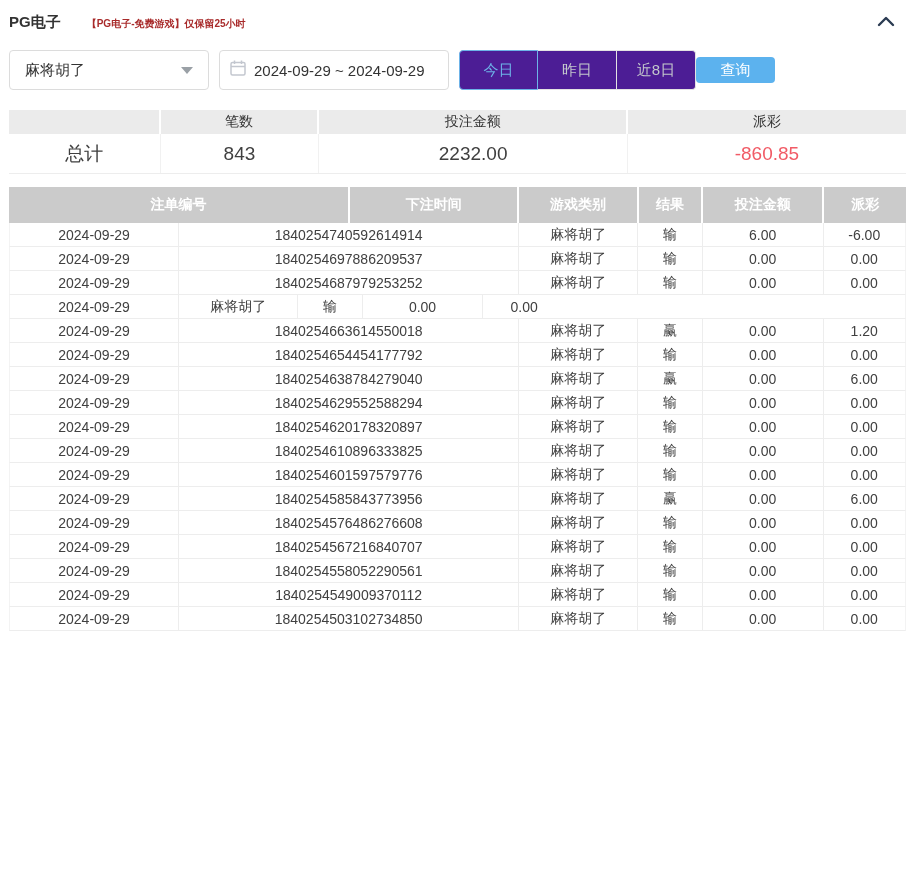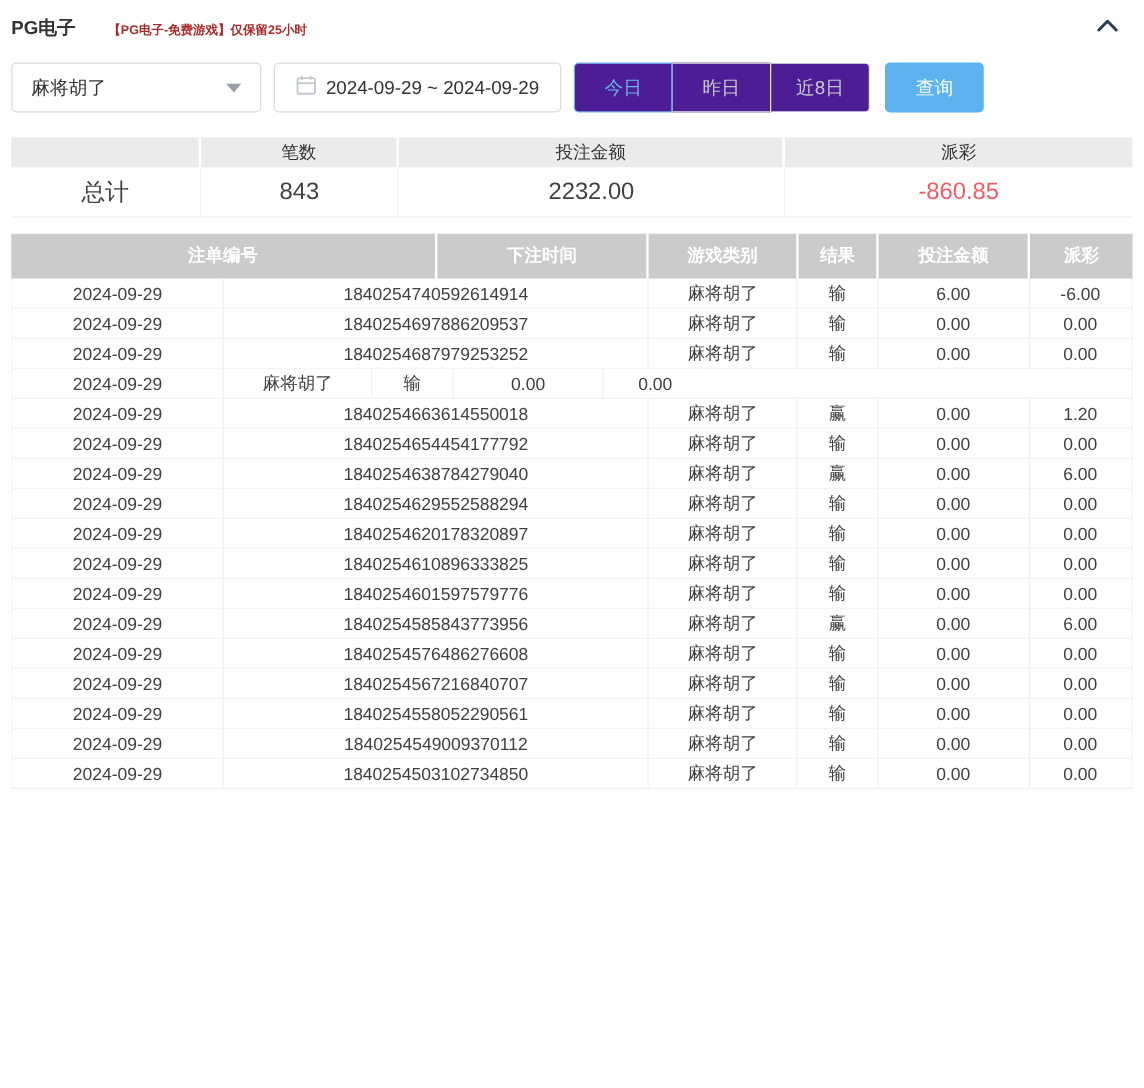--- a/index.html
+++ b/index.html
@@ -14,28 +14,28 @@
   .panel-notice { font-size: 10px; font-weight: bold; color: #a82a2a; margin-left: 26px; }
   .collapse-btn { width: 28px; height: 24px; display: flex; align-items: center; justify-content: center; cursor: pointer; margin-right: 6px; }
 
   
   .controls { display: flex; align-items: center; margin-top: 14px; height: 40px; }
   .select-box { width: 200px; height: 40px; border: 1px solid #dcdcdc; border-radius: 4px;
     display: flex; align-items: center; justify-content: space-between; padding: 0 15px; cursor: pointer; }
   .select-value { font-size: 15px; color: #333; }
   .caret-down { width: 0; height: 0; border-left: 6px solid transparent; border-right: 6px solid transparent; border-top: 7px solid #9aa0a6; }
   .date-box { width: 230px; height: 40px; border: 1px solid #dcdcdc; border-radius: 4px; margin-left: 10px;
-    display: flex; align-items: center; padding: 0 10px; gap: 8px; cursor: pointer; justify-content: center; }
+    display: flex; align-items: center; padding: 0 10px; gap: 8px; cursor: pointer; }
   .date-value { font-size: 15px; color: #333; white-space: nowrap; }
   .btn-group { display: flex; margin-left, : 0; margin-left: 10px; }
   .seg-btn { width: 79px; height: 40px; background: #4c1d95; font-size: 15px; display: flex; align-items: center; justify-content: center; cursor: pointer; }
   .seg-btn.active { border: 1px solid #6db3e8; color: #6db3e8; border-radius: 4px 0 0 4px; position: relative; z-index: 2; }
   .seg-btn.idle { border: 1px solid #e3e3e3; border-left: none; color: #c3c7cc; }
   .seg-btn.idle.last { border-radius: 0 4px 4px 0; }
-  .query-btn { width: 79px; height: 40px; margin-left: 12px; background: #5cb2ee; color: #fff; font-size: 15px;
+  .query-btn { width: 79px; height: 26px; background: #5cb2ee; color: #fff; font-size: 15px;
     border: none; border-radius: 4px; display: flex; align-items: center; justify-content: center; cursor: pointer; }
 
   
   .summary { margin-top: 20px; }
   .sum-head { display: flex; height: 24px; }
   .sum-head .cell { background: #ebebeb; color: #333; font-size: 14px; display: flex; align-items: center; justify-content: center; border-right: 2px solid #fff; }
   .sum-head .cell:last-child { border-right: none; }
   .sum-row { display: flex; height: 40px; border-bottom: 1px solid #ededed; }
   .sum-row .cell { background: #fff; font-size: 19px; display: flex; align-items: center; justify-content: center; border-right: 1px solid #f1f1f1; }
   .sum-row .cell:last-child { border-right: none; }

